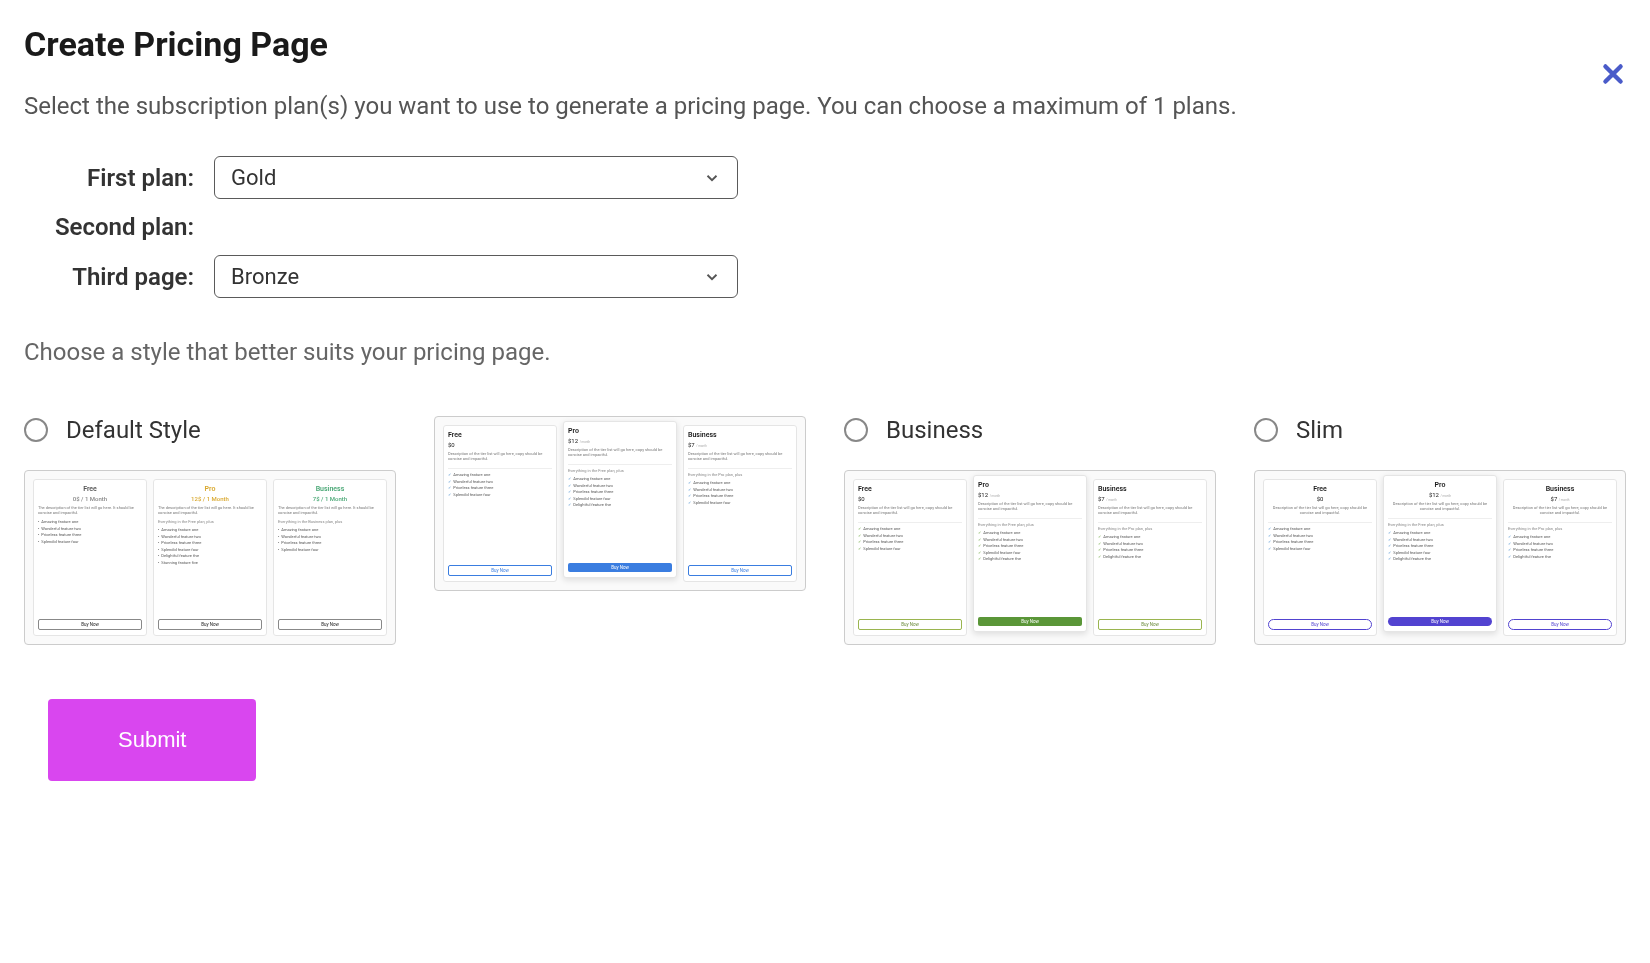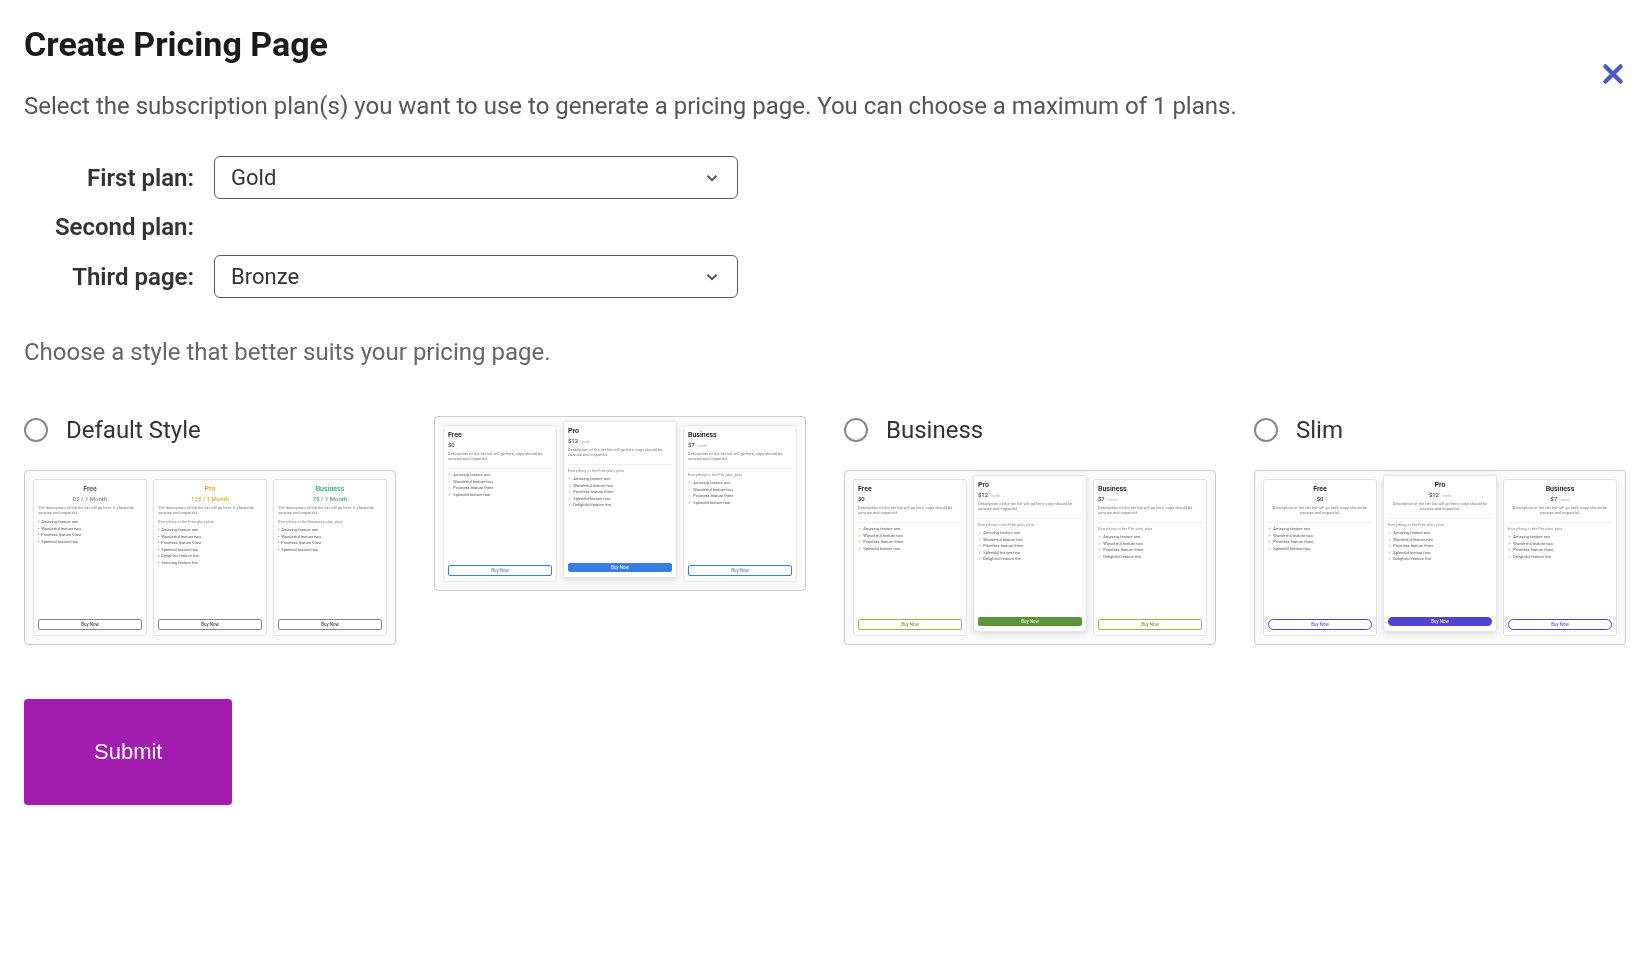--- a/index.html
+++ b/index.html
@@ -201,28 +201,29 @@
       margin-bottom: 3px;
     }
     .default-title-free { color: #555; }
     .default-title-pro { color: #d9a82e; }
     .default-title-biz { color: #4aa876; }
     .default-price { color: #888; font-weight: 500; }
     .default-price.gold { color: #d9a82e; }
     .default-price.green { color: #4aa876; }
     .submit-btn {
       margin-top: 54px;
-      background: #a21caf;
+      background: #d946ef;
       color: #fff;
       font-size: 22px;
       font-weight: 500;
-      padding: 40px 70px;
+      padding: 28px 70px;
       border: none;
       border-radius: 4px;
       cursor: pointer;
+      margin-left: 24px;
     }
   </style>
 </head>
 <body>
 
 
 
 <div class="header">
   <h1 class="page-title">Create Pricing Page</h1>
   <div class="close-btn">

